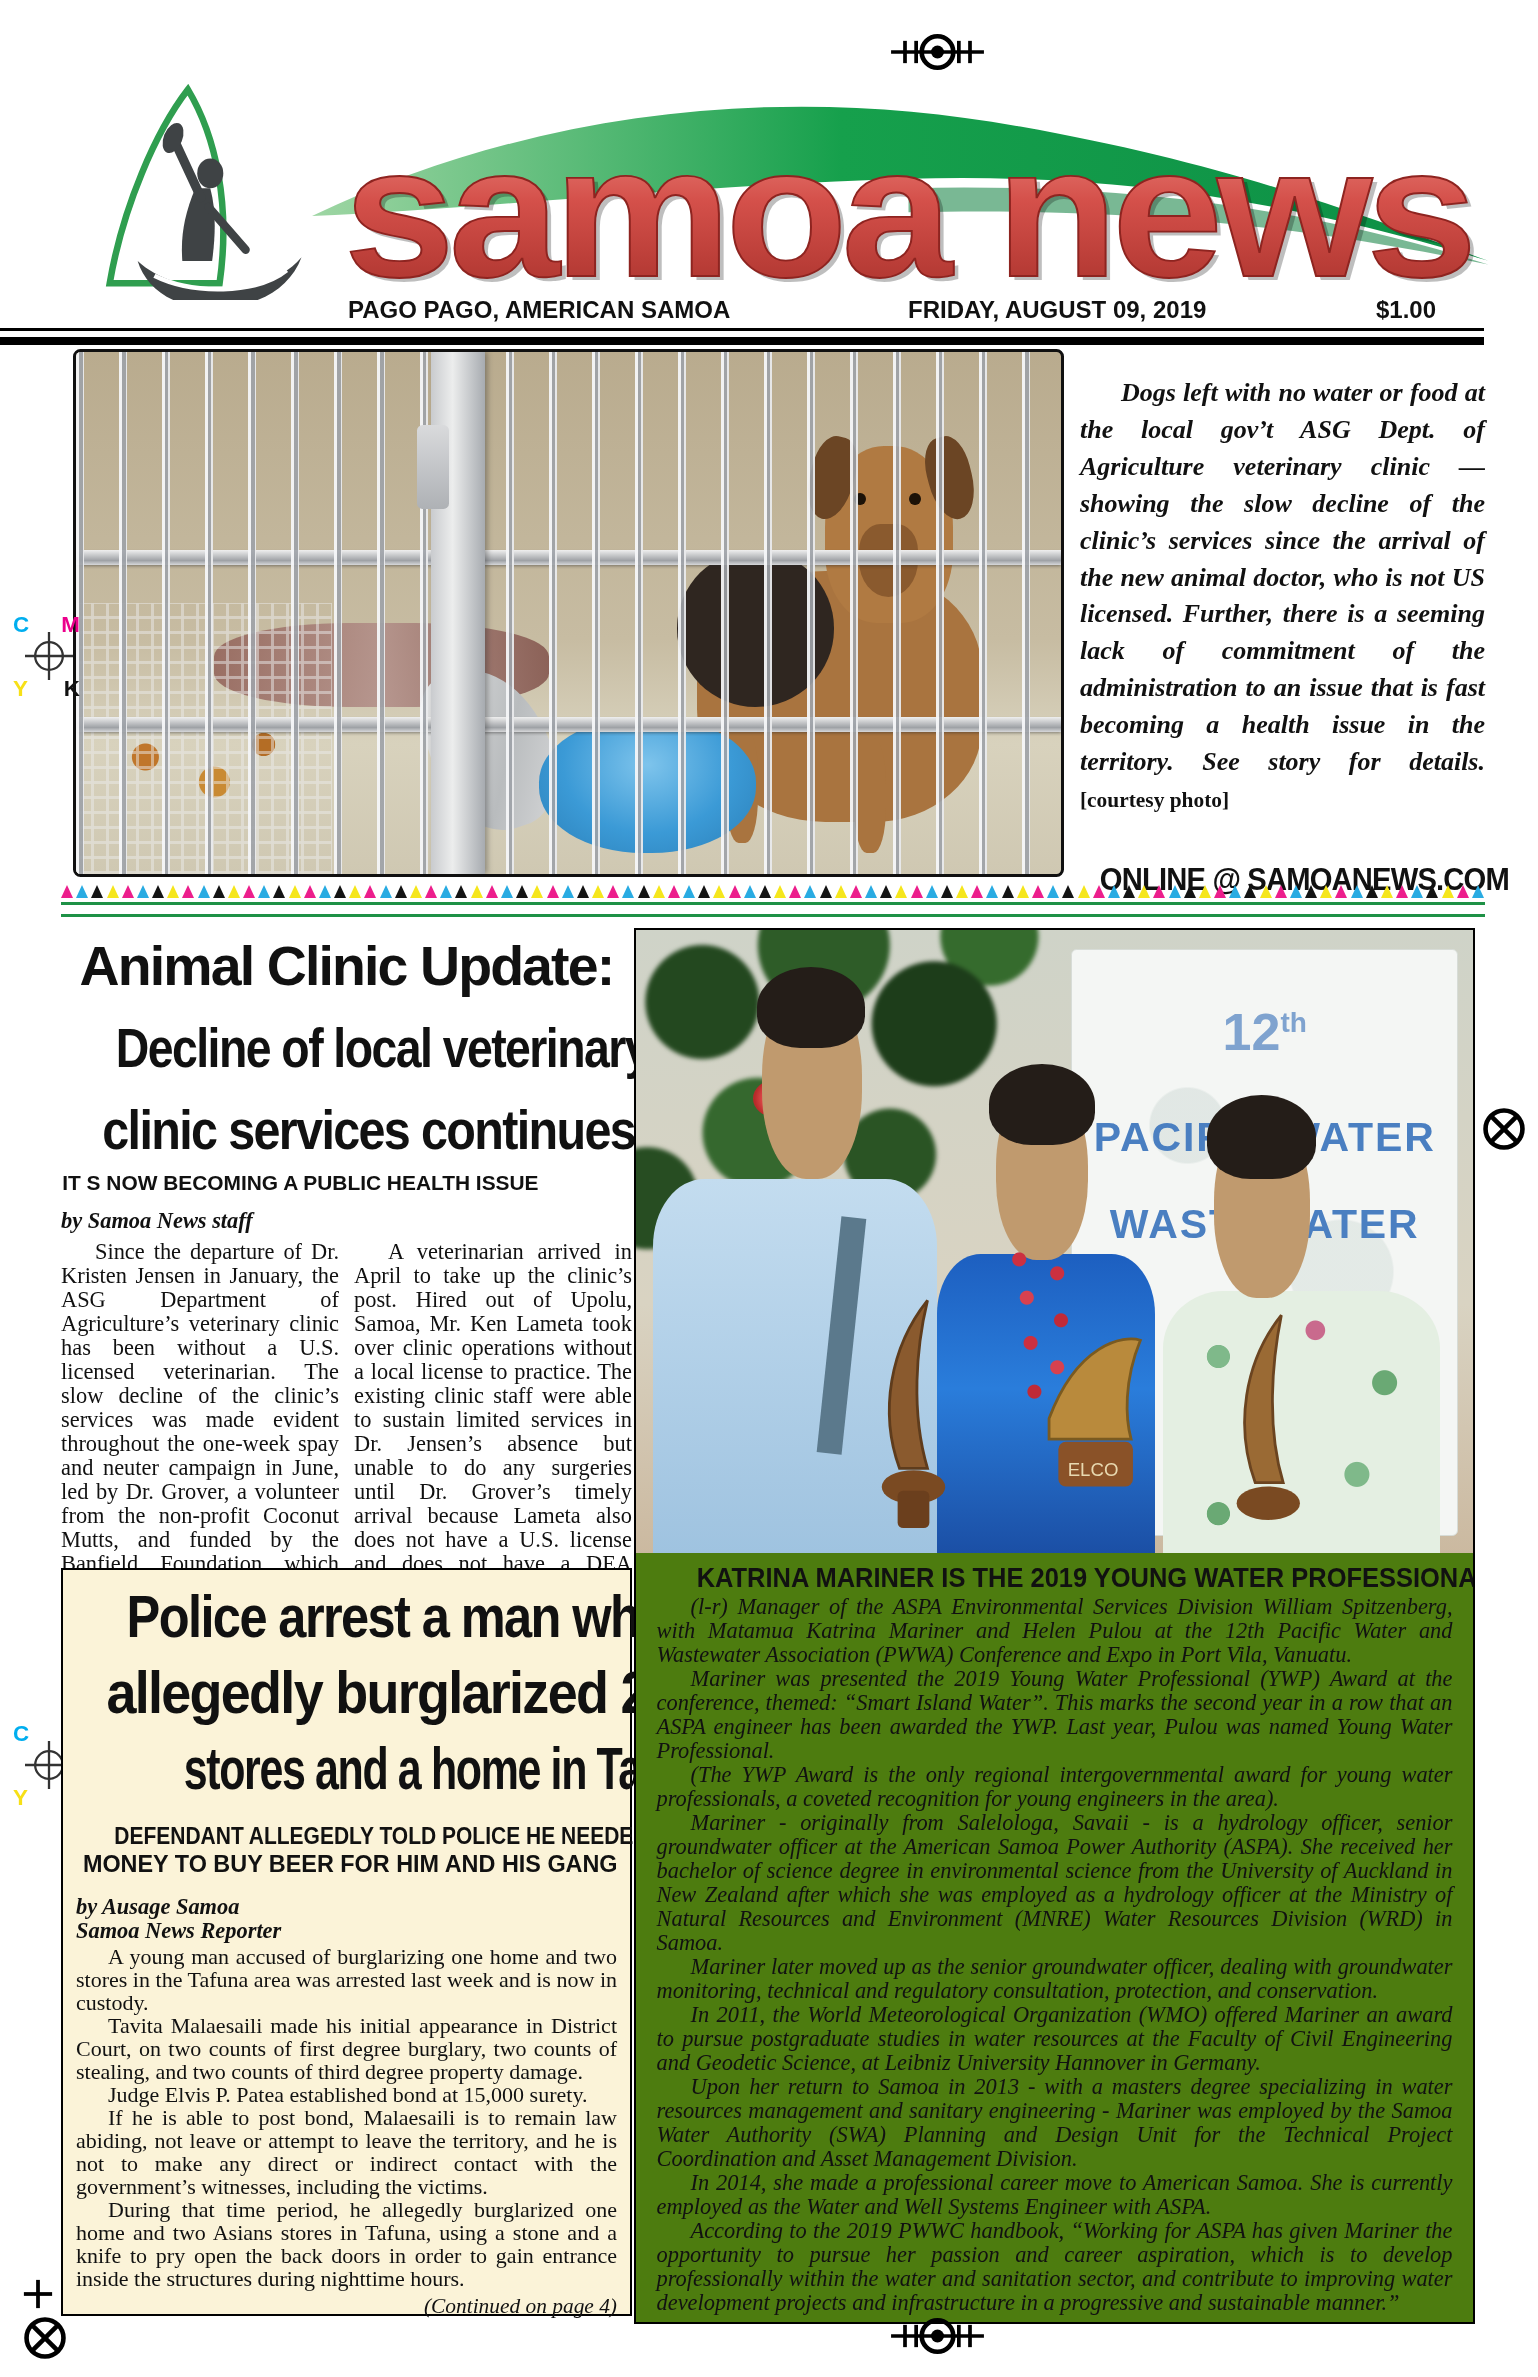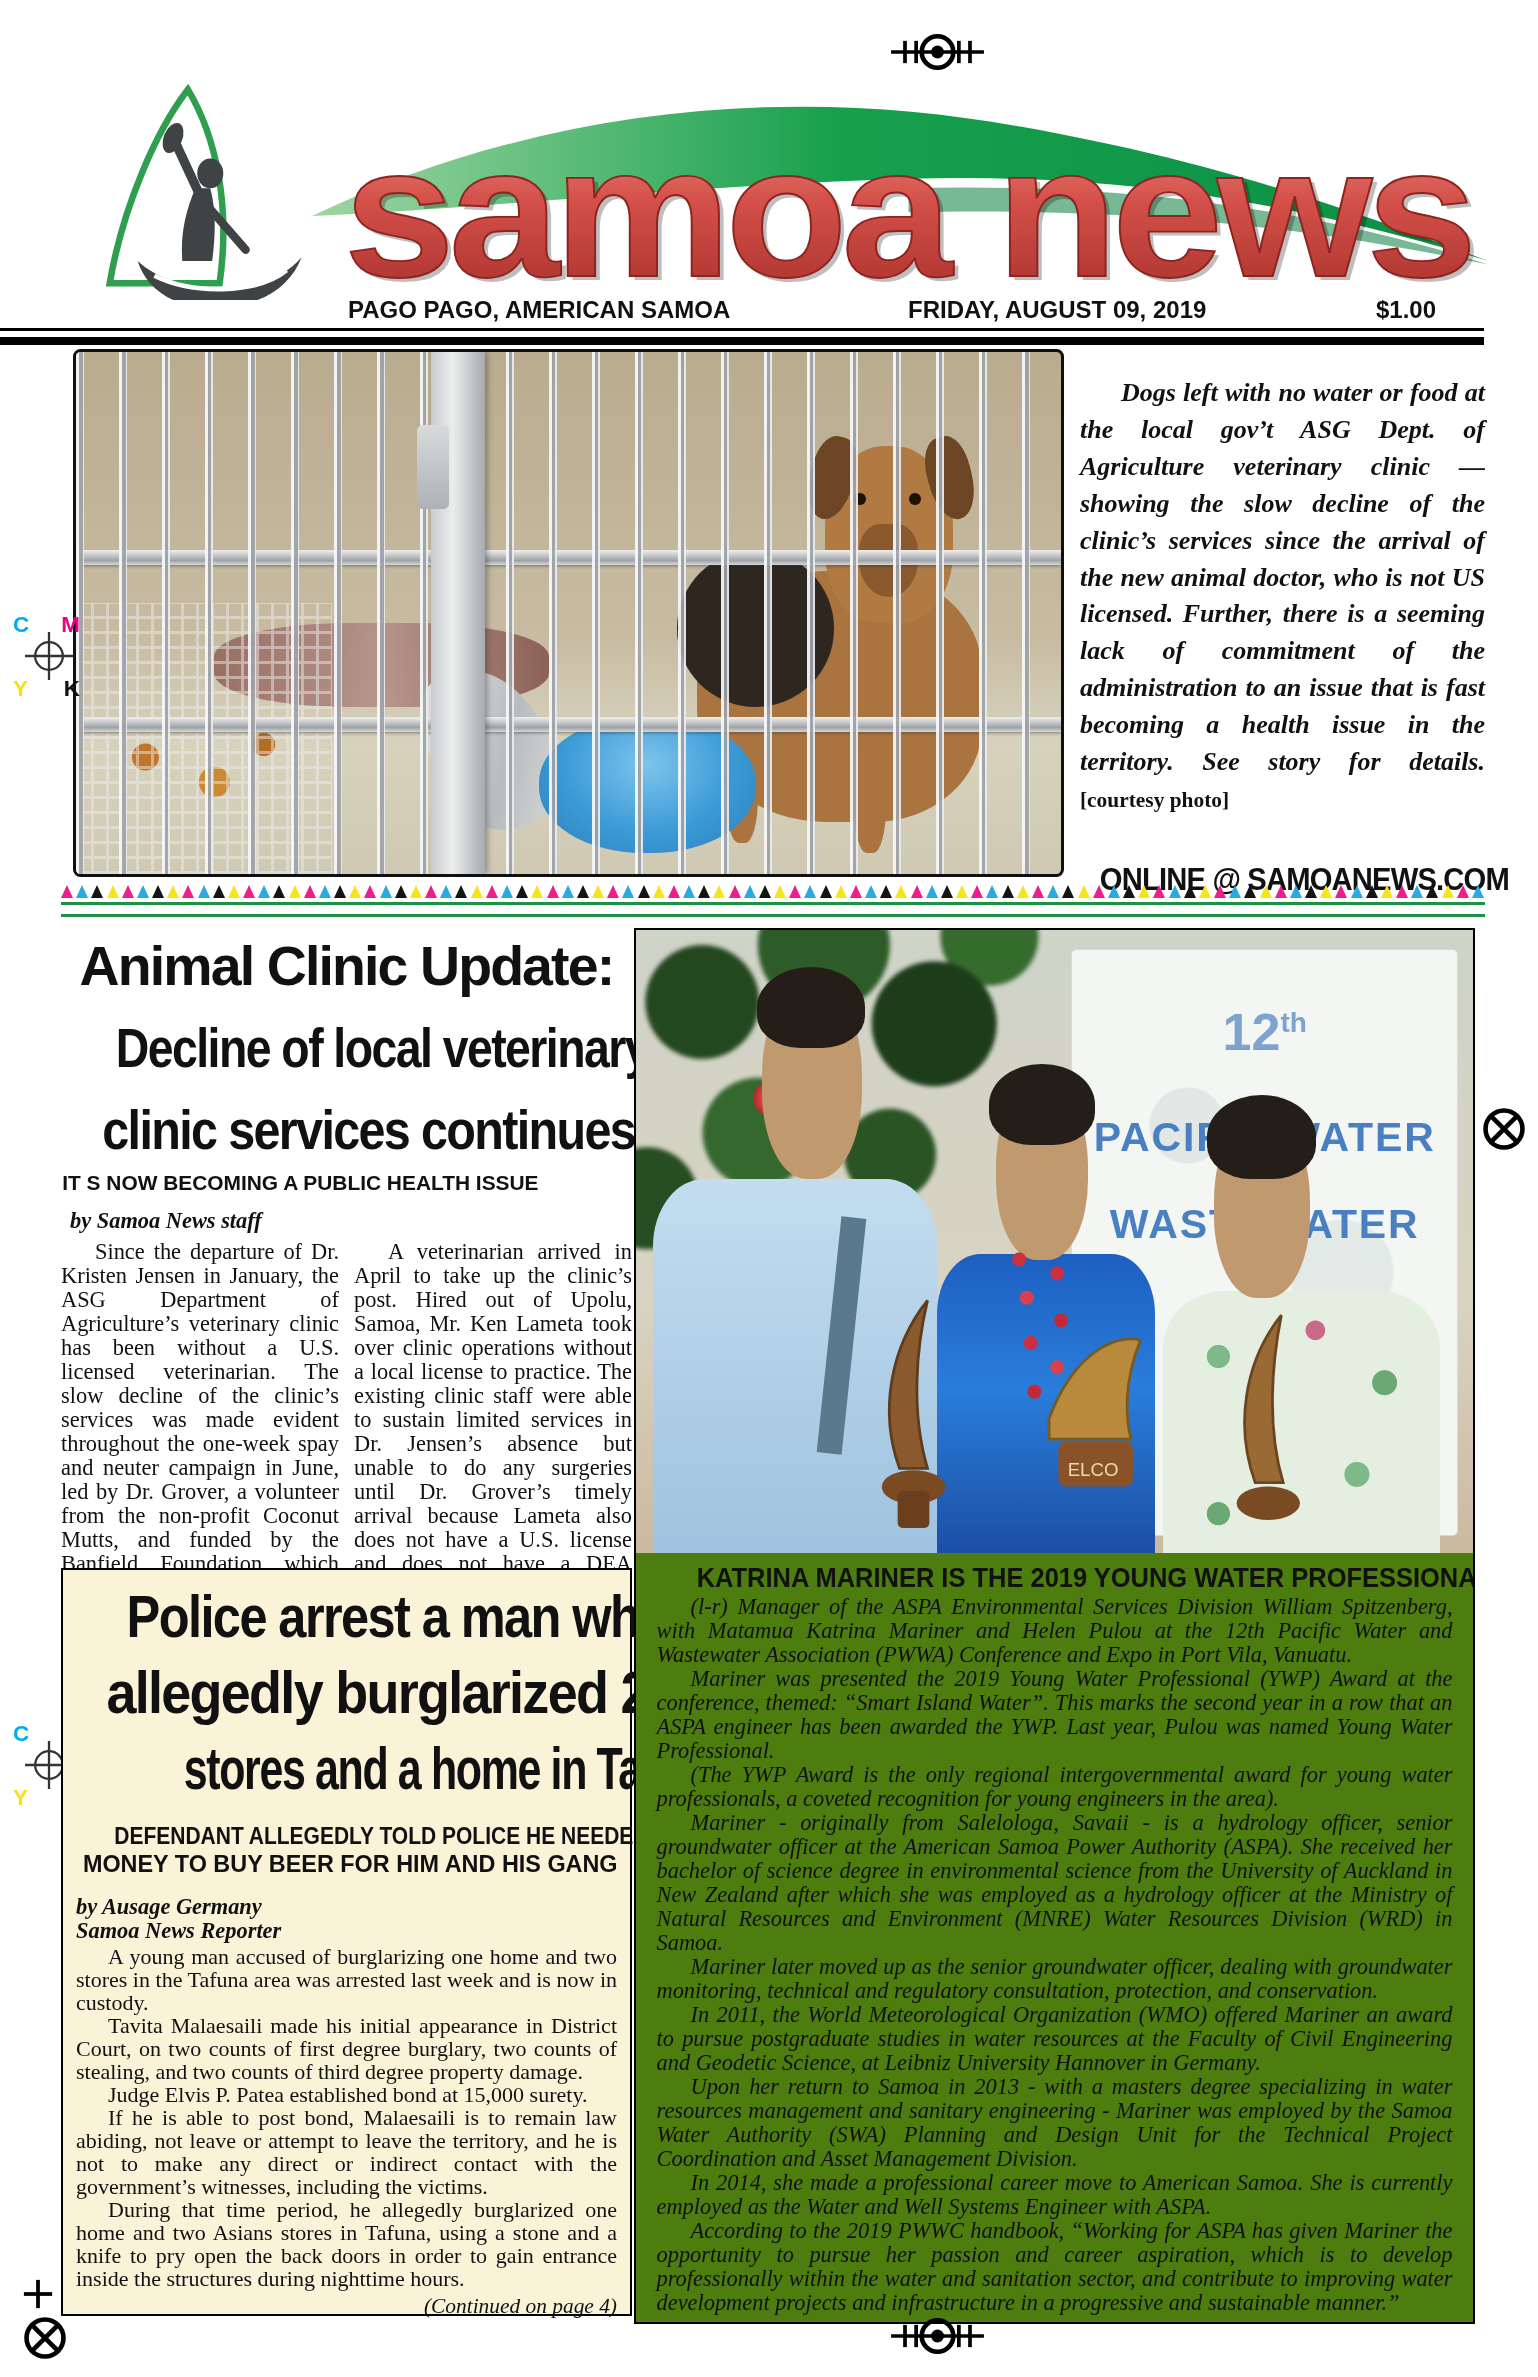--- a/index.html
+++ b/index.html
@@ -57,21 +57,21 @@
 
   
   .tri-row{left:61px;top:884px;width:1424px;height:14px;display:flex;justify-content:space-between;align-items:flex-end;}
   .tri{width:0;height:0;border-left:6.5px solid transparent;border-right:6.5px solid transparent;border-bottom:13px solid #000;}
   .green-line{left:61px;width:1424px;height:2.8px;}
 
   
   .clinic{left:61px;top:925px;width:571px;}
   .h1line{height:82px;line-height:82px;text-align:center;font-weight:bold;font-size:56px;letter-spacing:-1.9px;}
   .subhead1{margin-top:0;text-align:left;font-weight:bold;font-size:21px;}
-  .byline1{margin-top:13px;font:bold italic 22.4px "Liberation Serif",serif;margin-left:9px;}
+  .byline1{margin-top:13px;font:bold italic 22.4px "Liberation Serif",serif;}
   .cols{display:flex;gap:15px;margin-top:5.6px;}
   .col{width:278px;}
   .col-par{margin:0;font:22.4px/24px "Liberation Serif",serif;text-align:justify;text-indent:34px;}
   .cont-right{display:block;text-align:right;font:italic 21.4px "Liberation Serif",serif;margin-top:3.7px;}
 
   
   .police{left:61px;top:1568px;width:571px;height:748px;background:#fbf3d8;border:2.8px solid #000;box-sizing:border-box;padding:9.3px 13px;}
   .h2line{height:76px;line-height:76px;text-align:center;font-weight:bold;font-size:60px;letter-spacing:-1.9px;}
   .subhead2{margin-top:15px;text-align:center;font-weight:bold;font-size:24px;line-height:28px;}
   .byline2{margin-top:17px;font:bold italic 22.4px "Liberation Serif",serif;line-height:24px;}
@@ -350,21 +350,21 @@
 
   <div class="abs police">
     <div class="h2line"><span class="fitline" style="transform: scaleX(0.842795); transform-origin: center center;">Police arrest a man who</span></div>
     <div class="h2line"><span class="fitline" style="transform: scaleX(0.899068); transform-origin: center center;">allegedly burglarized 2</span></div>
     <div class="h2line"><span class="fitline" style="transform: scaleX(0.715698); transform-origin: center center;">stores and a home in Tafuna</span></div>
     <div class="subhead2">
       <span class="fitline" style="transform: scaleX(0.874622); transform-origin: center center;">DEFENDANT ALLEGEDLY TOLD POLICE HE NEEDED</span><br>
       <span class="fitline" style="transform: scaleX(0.974747); transform-origin: center center;">MONEY TO BUY BEER FOR HIM AND HIS GANG</span>
     </div>
     <div class="byline2">
-      <span>by Ausage Germany</span><br>
+      <span>by Ausage Samoa</span><br>
       <span>Samoa News Reporter</span>
     </div>
     <div class="ypars">
         <p class="ypar">A young man accused of burglarizing one home and two stores in the Tafuna area was arrested last week and is now in custody.</p>
         <p class="ypar">Tavita Malaesaili made his initial appearance in District Court, on two counts of first degree burglary, two counts of stealing, and two counts of third degree property damage.</p>
         <p class="ypar">Judge Elvis P. Patea established bond at 15,000 surety.</p>
         <p class="ypar">If he is able to post bond, Malaesaili is to remain law abiding, not leave or attempt to leave the territory, and he is not to make any direct or indirect contact with the government’s witnesses, including the victims.</p>
         <p class="ypar">During that time period, he allegedly burglarized one home and two Asians stores in Tafuna, using a stone and a knife to pry open the back doors in order to gain entrance inside the structures during nighttime hours.</p>
       </div>
     <span class="cont-right">(Continued on page 4)</span>

